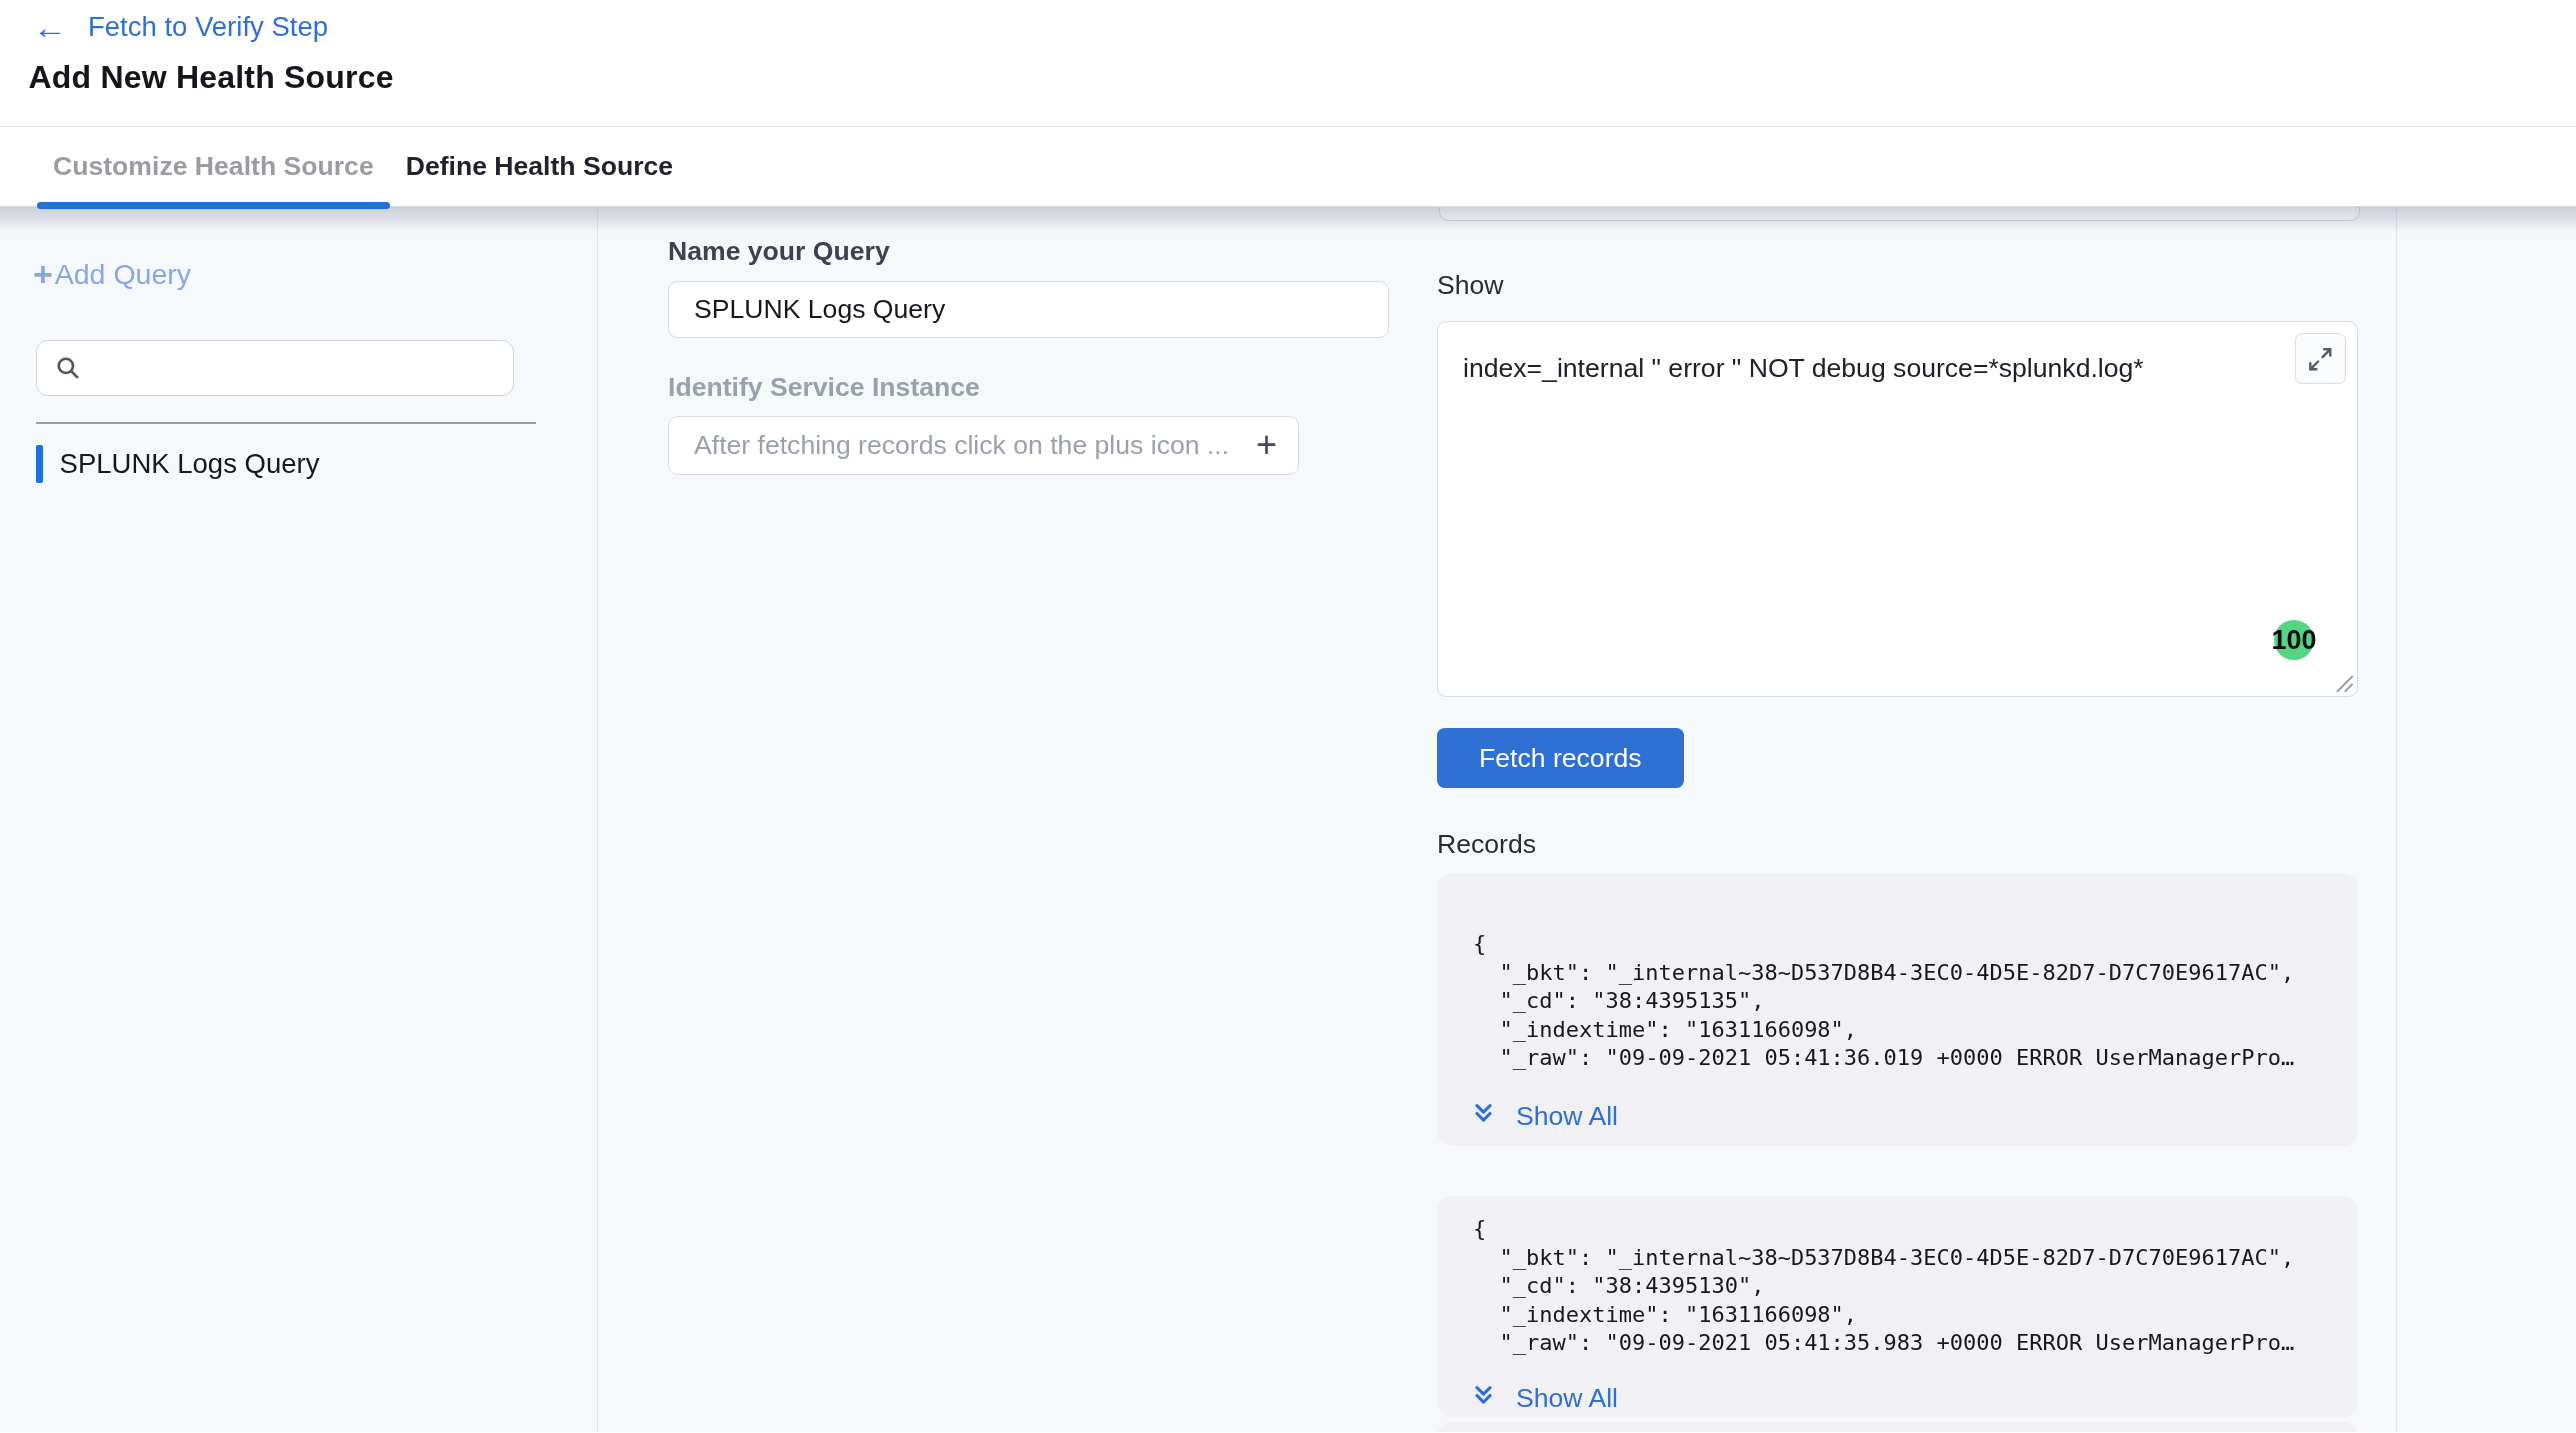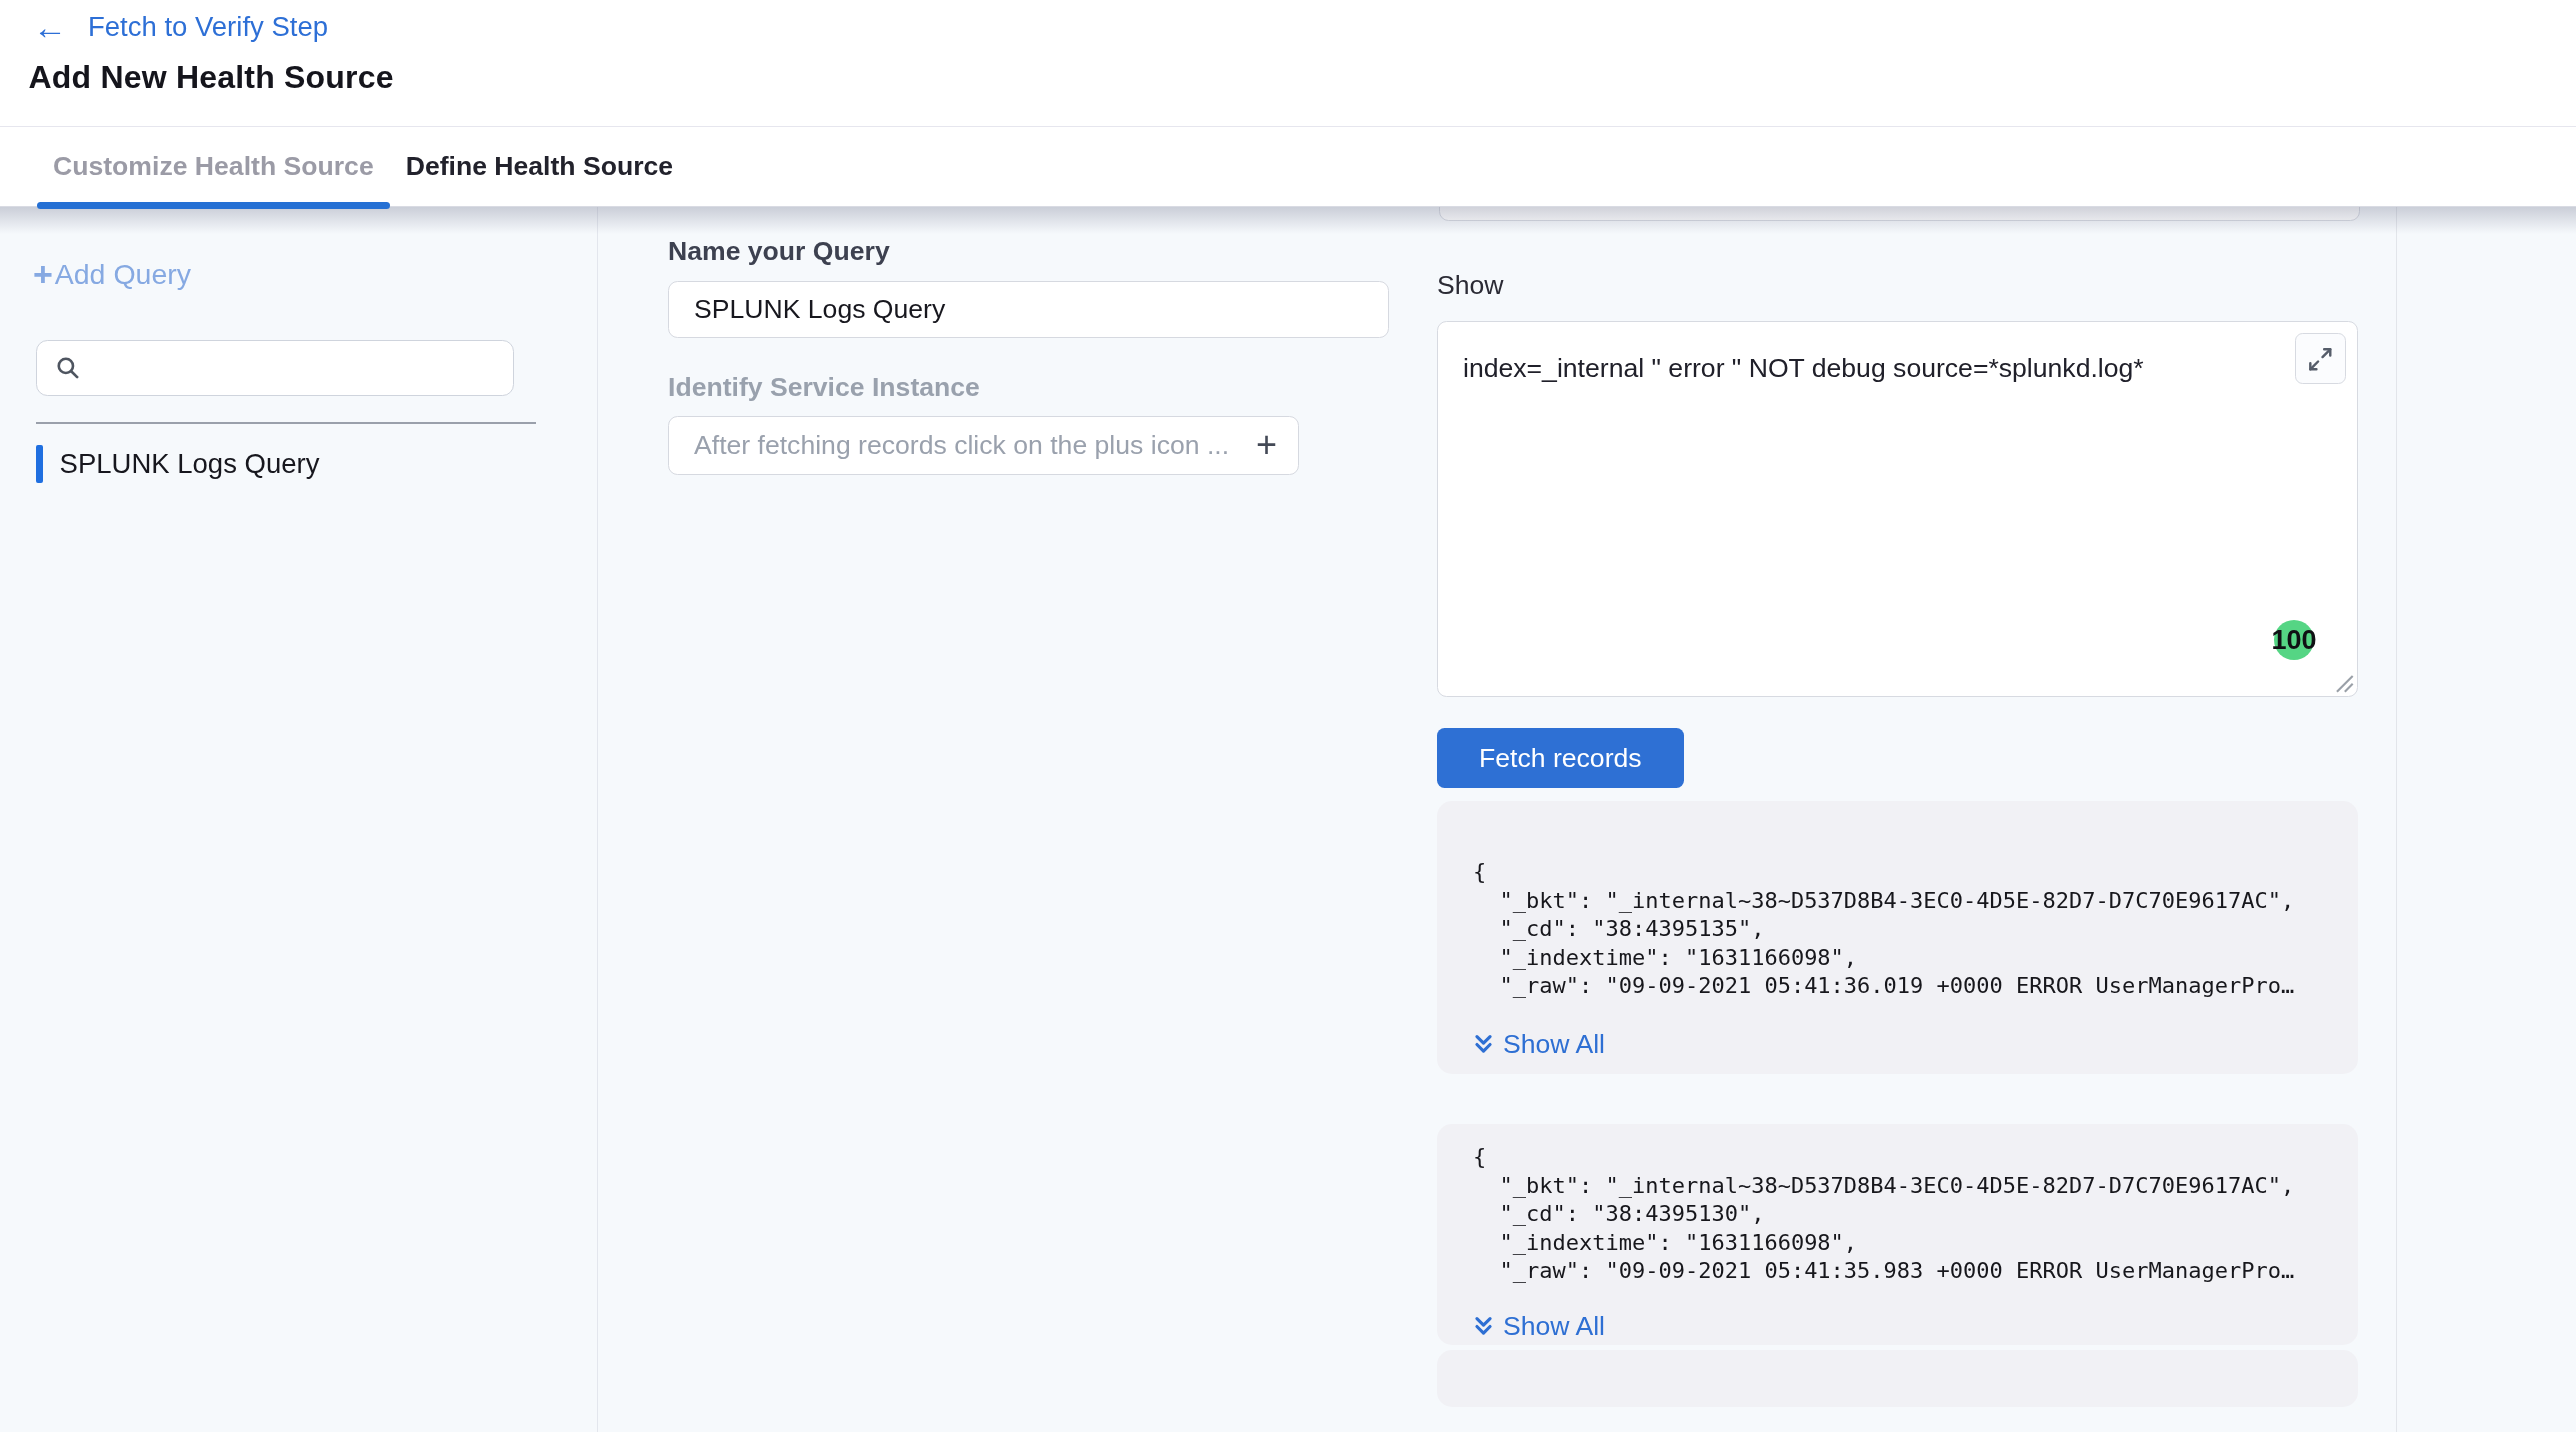--- a/index.html
+++ b/index.html
@@ -74,21 +74,21 @@
                  font-size:27px; font-weight:700; color:#101014; }
   .resize-handle { position:absolute; right:2.8px; bottom:2.8px; cursor:nwse-resize; }
   .fetch-btn { margin-top:31px; height:60px; padding:0 42px; background:#2e70d4; color:#ffffff; font-size:26.6px;
                font-weight:500; border:none; border-radius:7.6px; cursor:pointer; display:inline-flex;
                align-items:center; font-family:"Liberation Sans", sans-serif; }
   .record-card { width:921px; background:#f1f1f5; border-radius:15px; }
   .card-1 { margin-top:13.3px; height:273px; padding:57px 36px 0 36px; }
   .card-2 { margin-top:50px; height:221px; padding:19px 36px 0 36px; }
   .card-3 { margin-top:4.7px; height:57px; }
   .json-line { font-family:"DejaVu Sans Mono", monospace; font-size:22px; line-height:28.5px; color:#17171c; white-space:pre; }
-  .show-all { display:flex; align-items:center; gap:9px; margin-top:26.6px; color:#2e6fd3; font-size:26.6px; cursor:pointer; width:max-content; }
+  .show-all { display:flex; gap:22px; margin-top:26.6px; color:#2e6fd3; font-size:26.6px; cursor:pointer; width:max-content; }
   .c1-showall { margin-top:28.5px; }
   .c2-showall { margin-top:25px; }
 
   .far-right { flex:1; }
   svg { display:block; }
 </style>
 </head>
 <body>
 
 <div class="page">
@@ -167,20 +167,21 @@
         <div class="resize-handle">
           <svg width="21" height="21" viewBox="0 0 16 16" stroke="#9aa0a8" stroke-width="1.6">
             <line x1="3" y1="15" x2="15" y2="3"></line>
             <line x1="9" y1="15" x2="15" y2="9"></line>
           </svg>
         </div>
       </div>
 
       <button class="fetch-btn">Fetch records</button>
 
+      <div class="records-label">Records</div>
 
       <div class="record-card card-1">
         <div class="json-line">{</div>
         <div class="json-line">  "_bkt": "_internal~38~D537D8B4-3EC0-4D5E-82D7-D7C70E9617AC",</div>
         <div class="json-line">  "_cd": "38:4395135",</div>
         <div class="json-line">  "_indextime": "1631166098",</div>
         <div class="json-line">  "_raw": "09-09-2021 05:41:36.019 +0000 ERROR UserManagerPro…</div>
         <div class="show-all c1-showall">
           <span>
             <svg width="21" height="25" viewBox="0 0 16 18" fill="none" stroke="#2e6fd3" stroke-width="2.4" stroke-linecap="round" stroke-linejoin="round">

